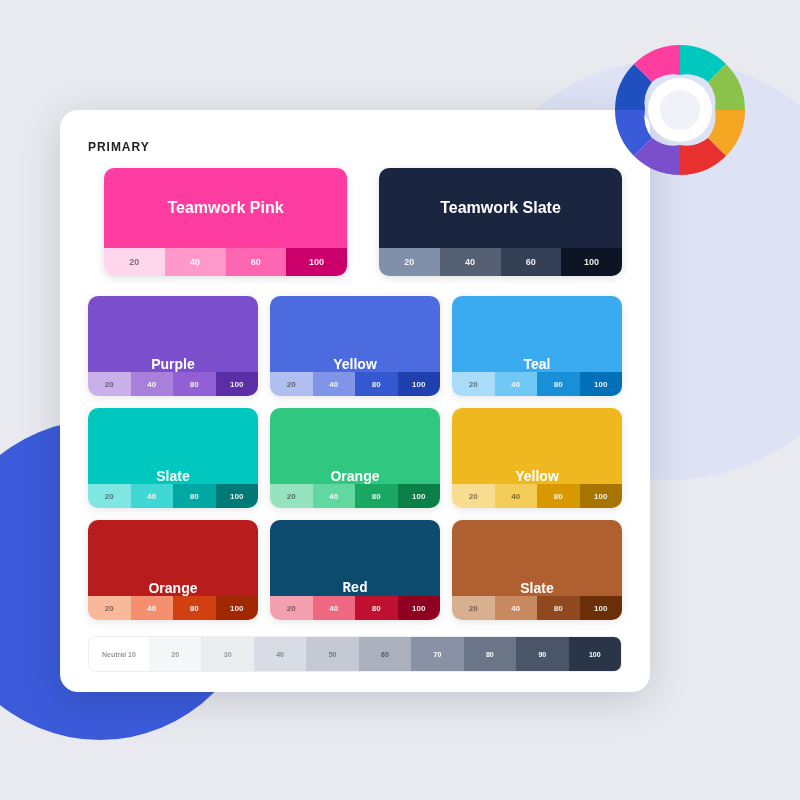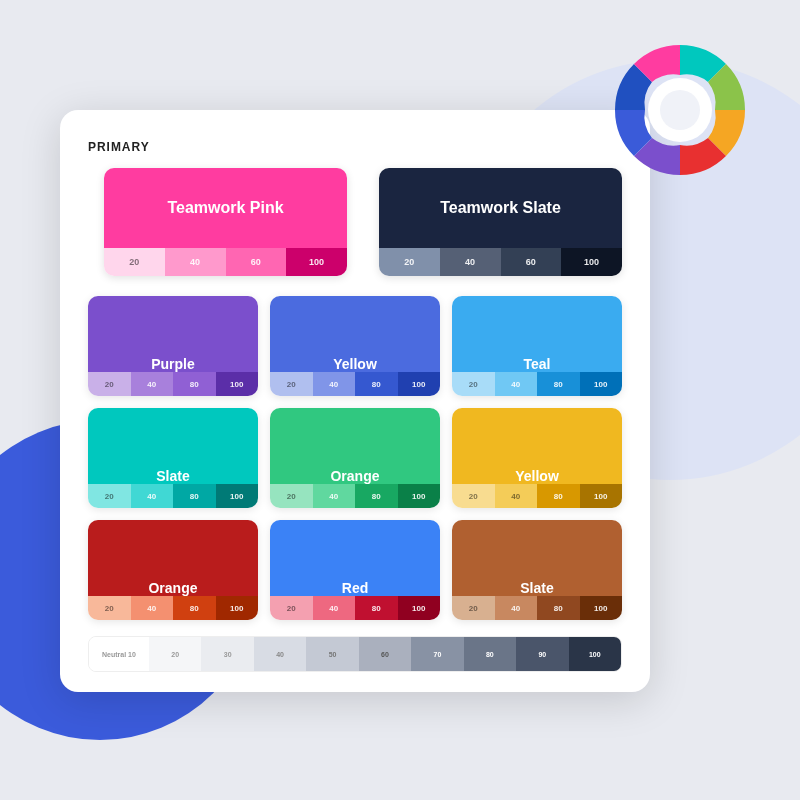--- a/index.html
+++ b/index.html
@@ -381,21 +381,21 @@
         <div class="swatch" style="background:#D04010; font-size:8px;">
             <span>80</span>
           </div>
         <div class="swatch" style="background:#A02800; font-size:8px;">
             <span>100</span>
           </div>
       </div>
     </div>
 
     <div class="sec-card">
-      <div class="sec-card-main" style="background:#3b82f6;">
+      <div class="sec-card-main" style="background:#0c4a6e;font-family:Liberation Mono, monospace;">
         <span>Red</span>
       </div>
       <div class="sec-card-swatches">
         <div class="swatch dark-text" style="background:#F4A0B0; font-size:8px;">
             <span>20</span>
           </div>
         <div class="swatch" style="background:#EE6880; font-size:8px;">
             <span>40</span>
           </div>
         <div class="swatch" style="background:#C01030; font-size:8px;">

